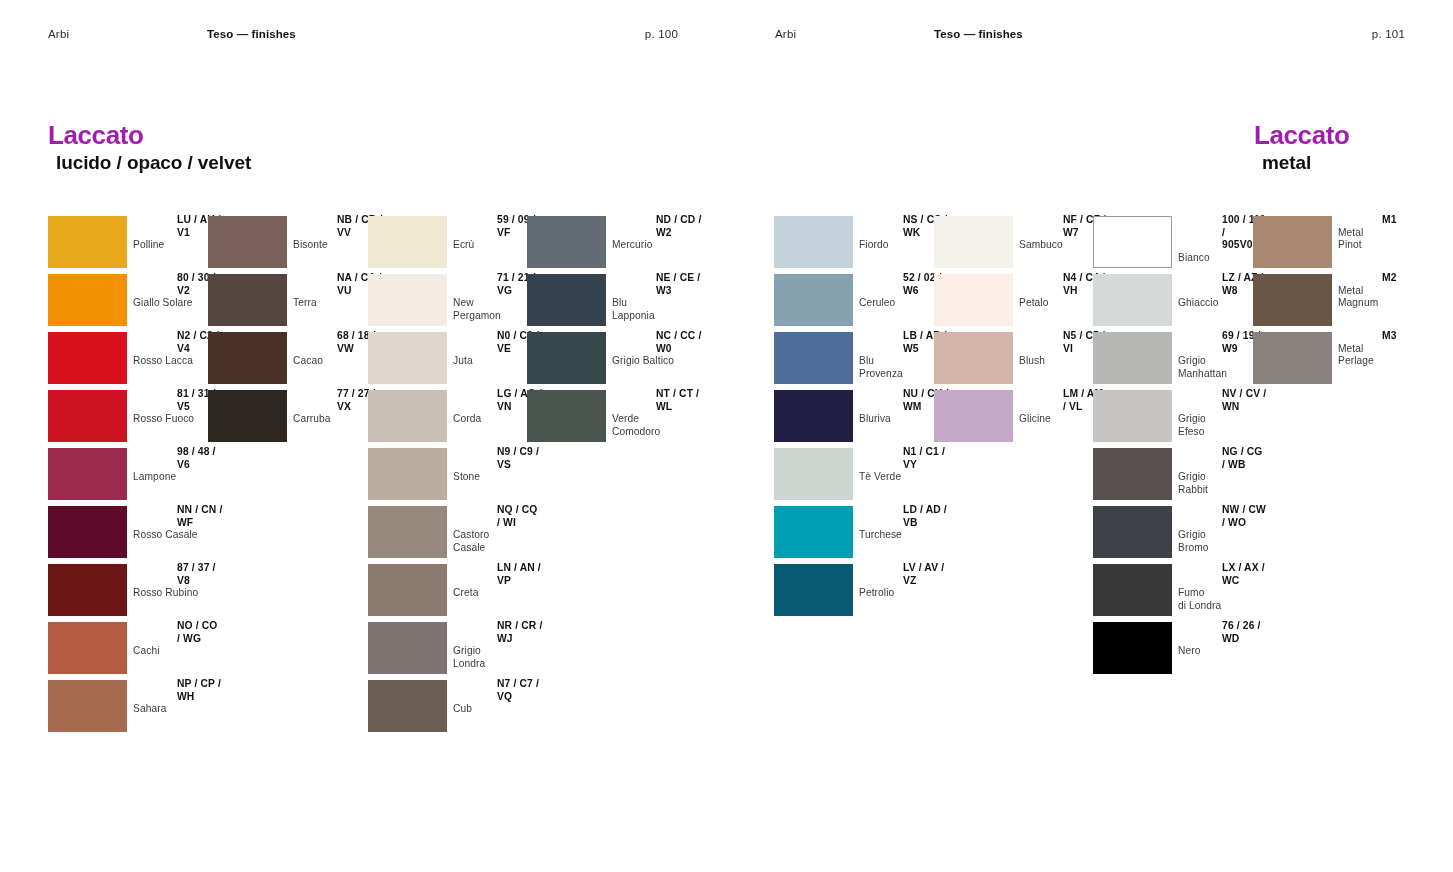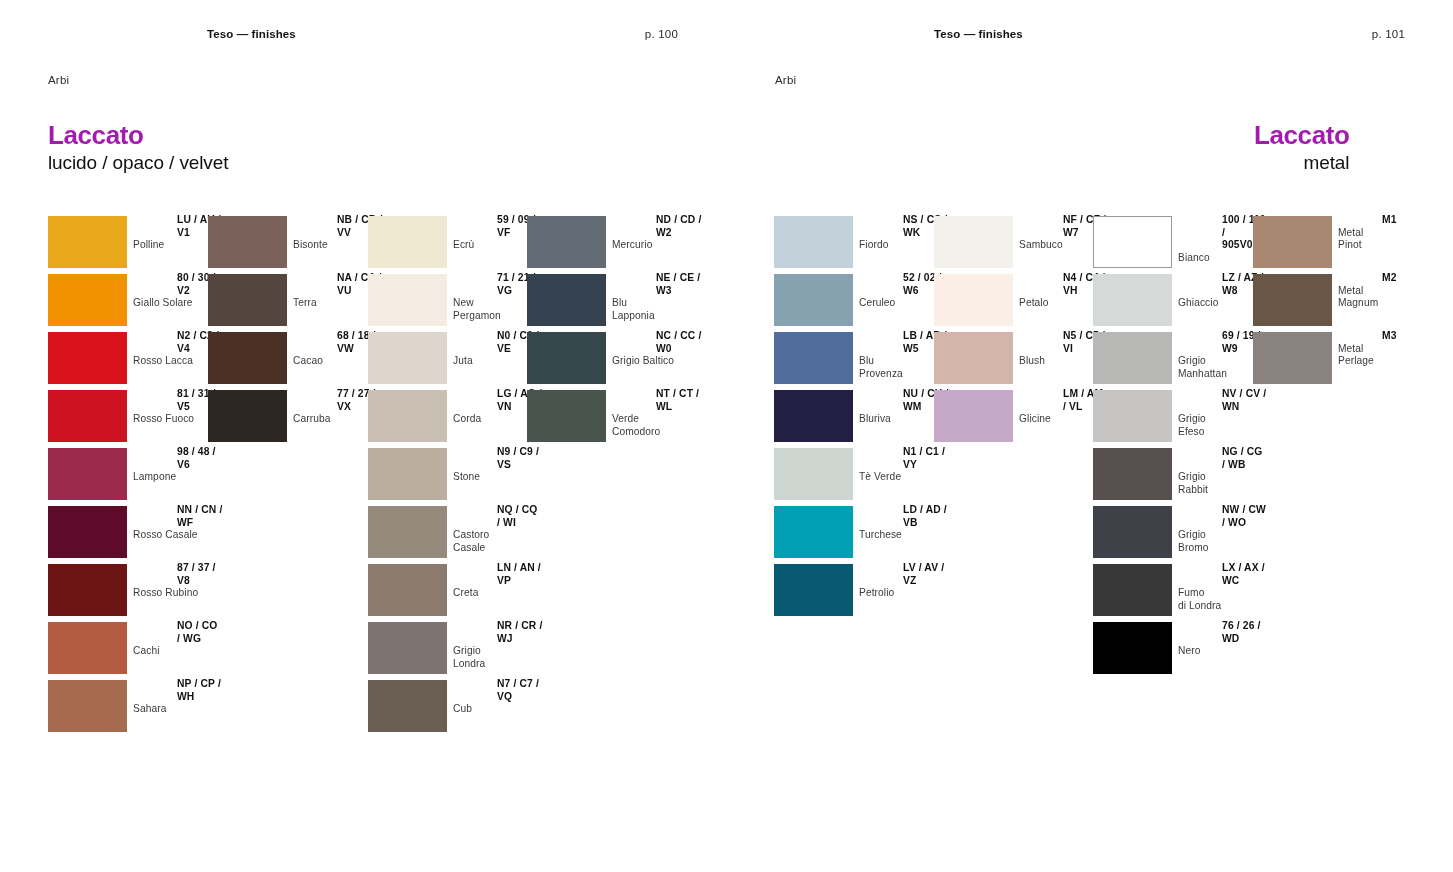--- a/index.html
+++ b/index.html
@@ -13,41 +13,41 @@
     -webkit-font-smoothing:antialiased;
   }
   .page{position:absolute;top:0;bottom:0;}
   .page-left{left:0;width:726px;}
   .page-right{left:727px;width:726px;}
 
   
   .runhead{position:absolute;top:28px;left:48px;right:48px;height:16px;}
   .runhead .brand{
     position:absolute;left:0;top:0;
-    font-size:11.5px;letter-spacing:.2px;color:#2b2b2b;margin-top:46px;
+    font-size:11.5px;letter-spacing:.2px;color:#2b2b2b;
   }
   .runhead .doc{
     position:absolute;left:159px;top:0;
     font-size:11.5px;font-weight:bold;letter-spacing:.1px;color:#111;
   }
   .runhead .folio{
     position:absolute;right:0;top:0;
     font-size:11.5px;letter-spacing:.2px;color:#2b2b2b;
     text-align:right;
   }
 
   
   .section-title{position:absolute;}
   .section-title .t1{
     font-size:26px;font-weight:bold;letter-spacing:-.4px;
     color:#a21caf;line-height:1.05;margin:0;
   }
   .section-title .t2{
-    font-size:19px;font-weight:normal;letter-spacing:-.1px;
-    color:#111;line-height:1.25;margin:0;margin-top:2px;text-align:right;
+    font-size:19px;font-weight:bold;letter-spacing:-.1px;
+    color:#111;line-height:1.25;margin:8px;margin-top:2px;
   }
   .title-left{left:48px;top:122px;}
   .title-right{left:1254px;top:122px;}
 
   
   .col{position:absolute;top:216px;width:160px;}
   .swatch-row{position:relative;height:58px;}
   .chip{
     position:absolute;left:0;top:0;
     width:79px;height:52px;

